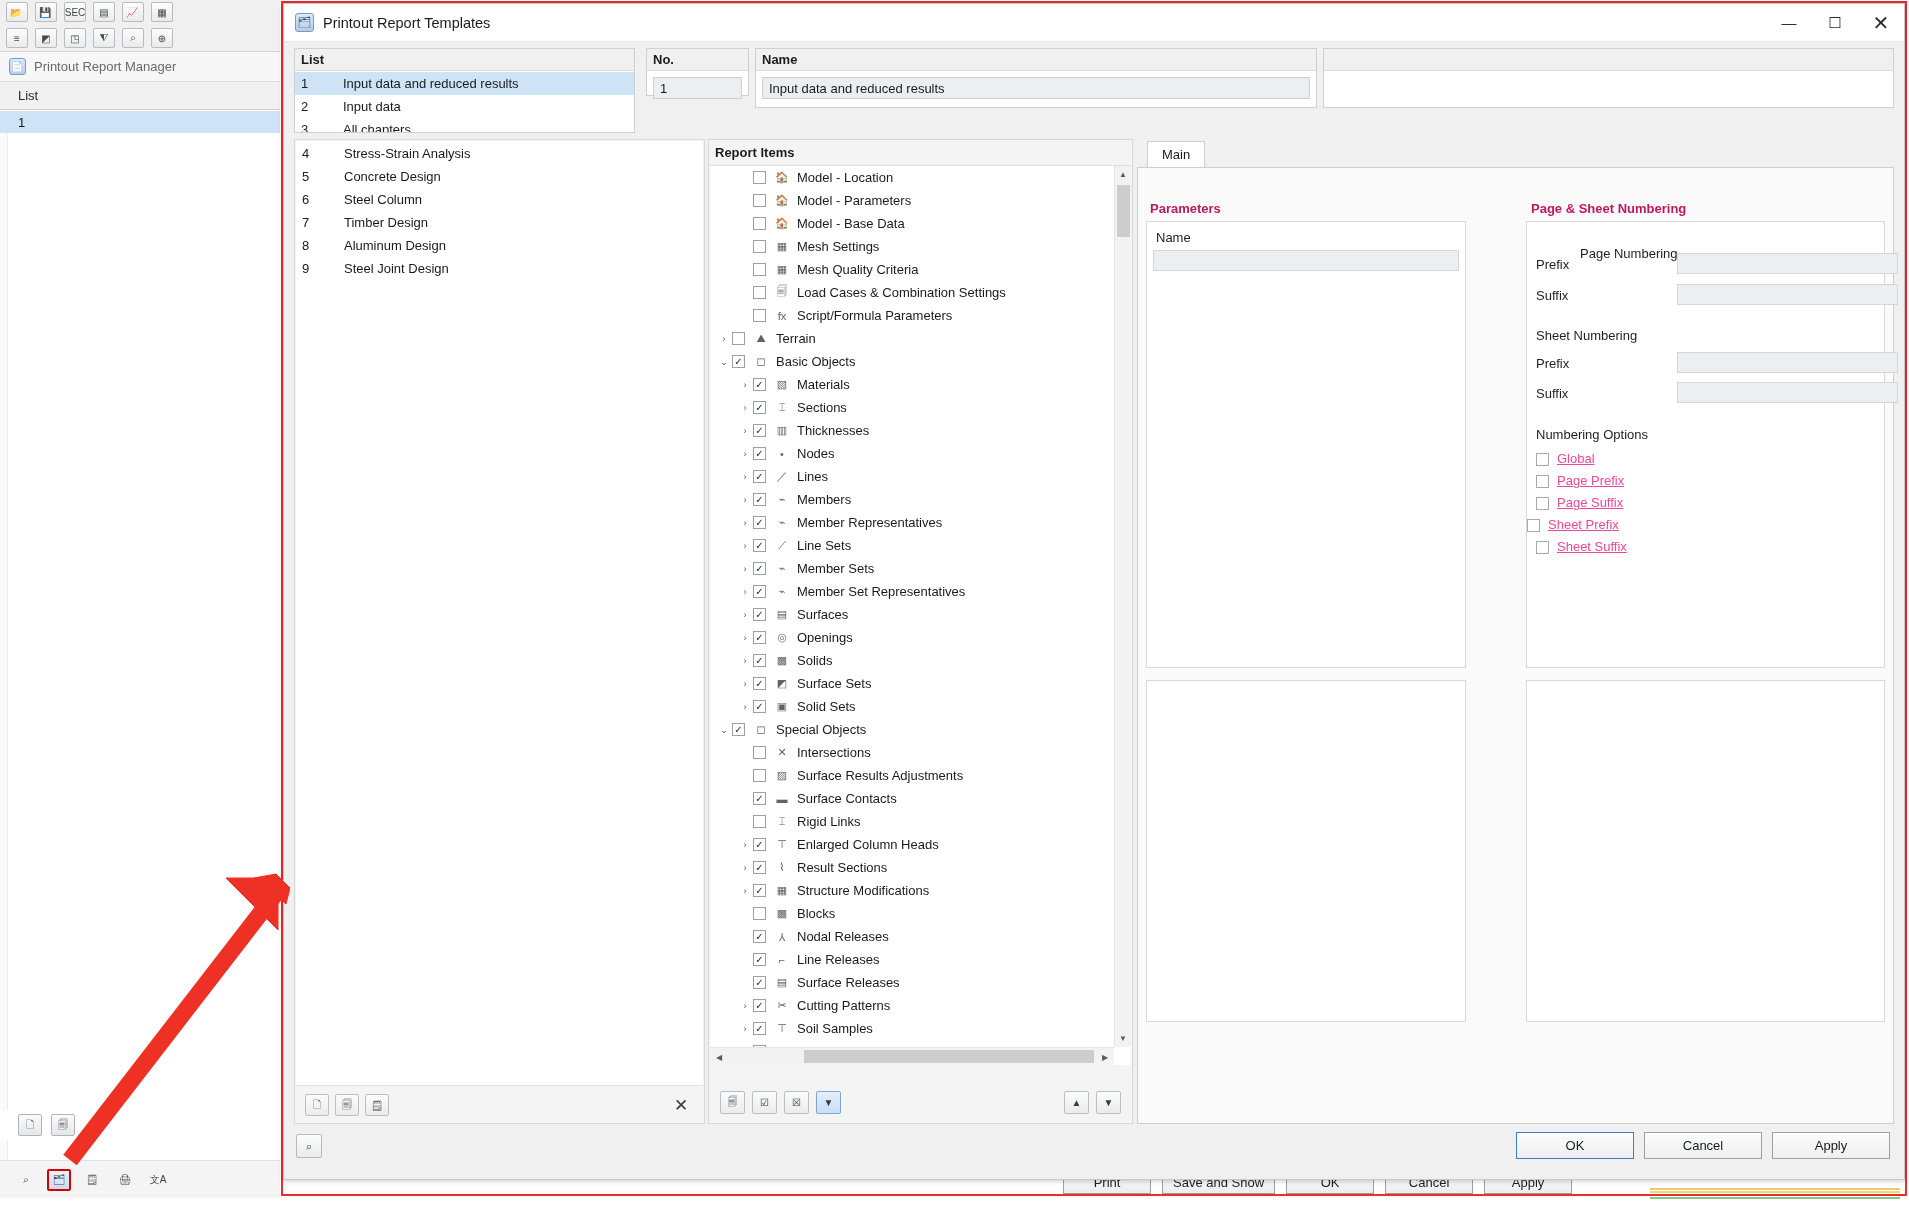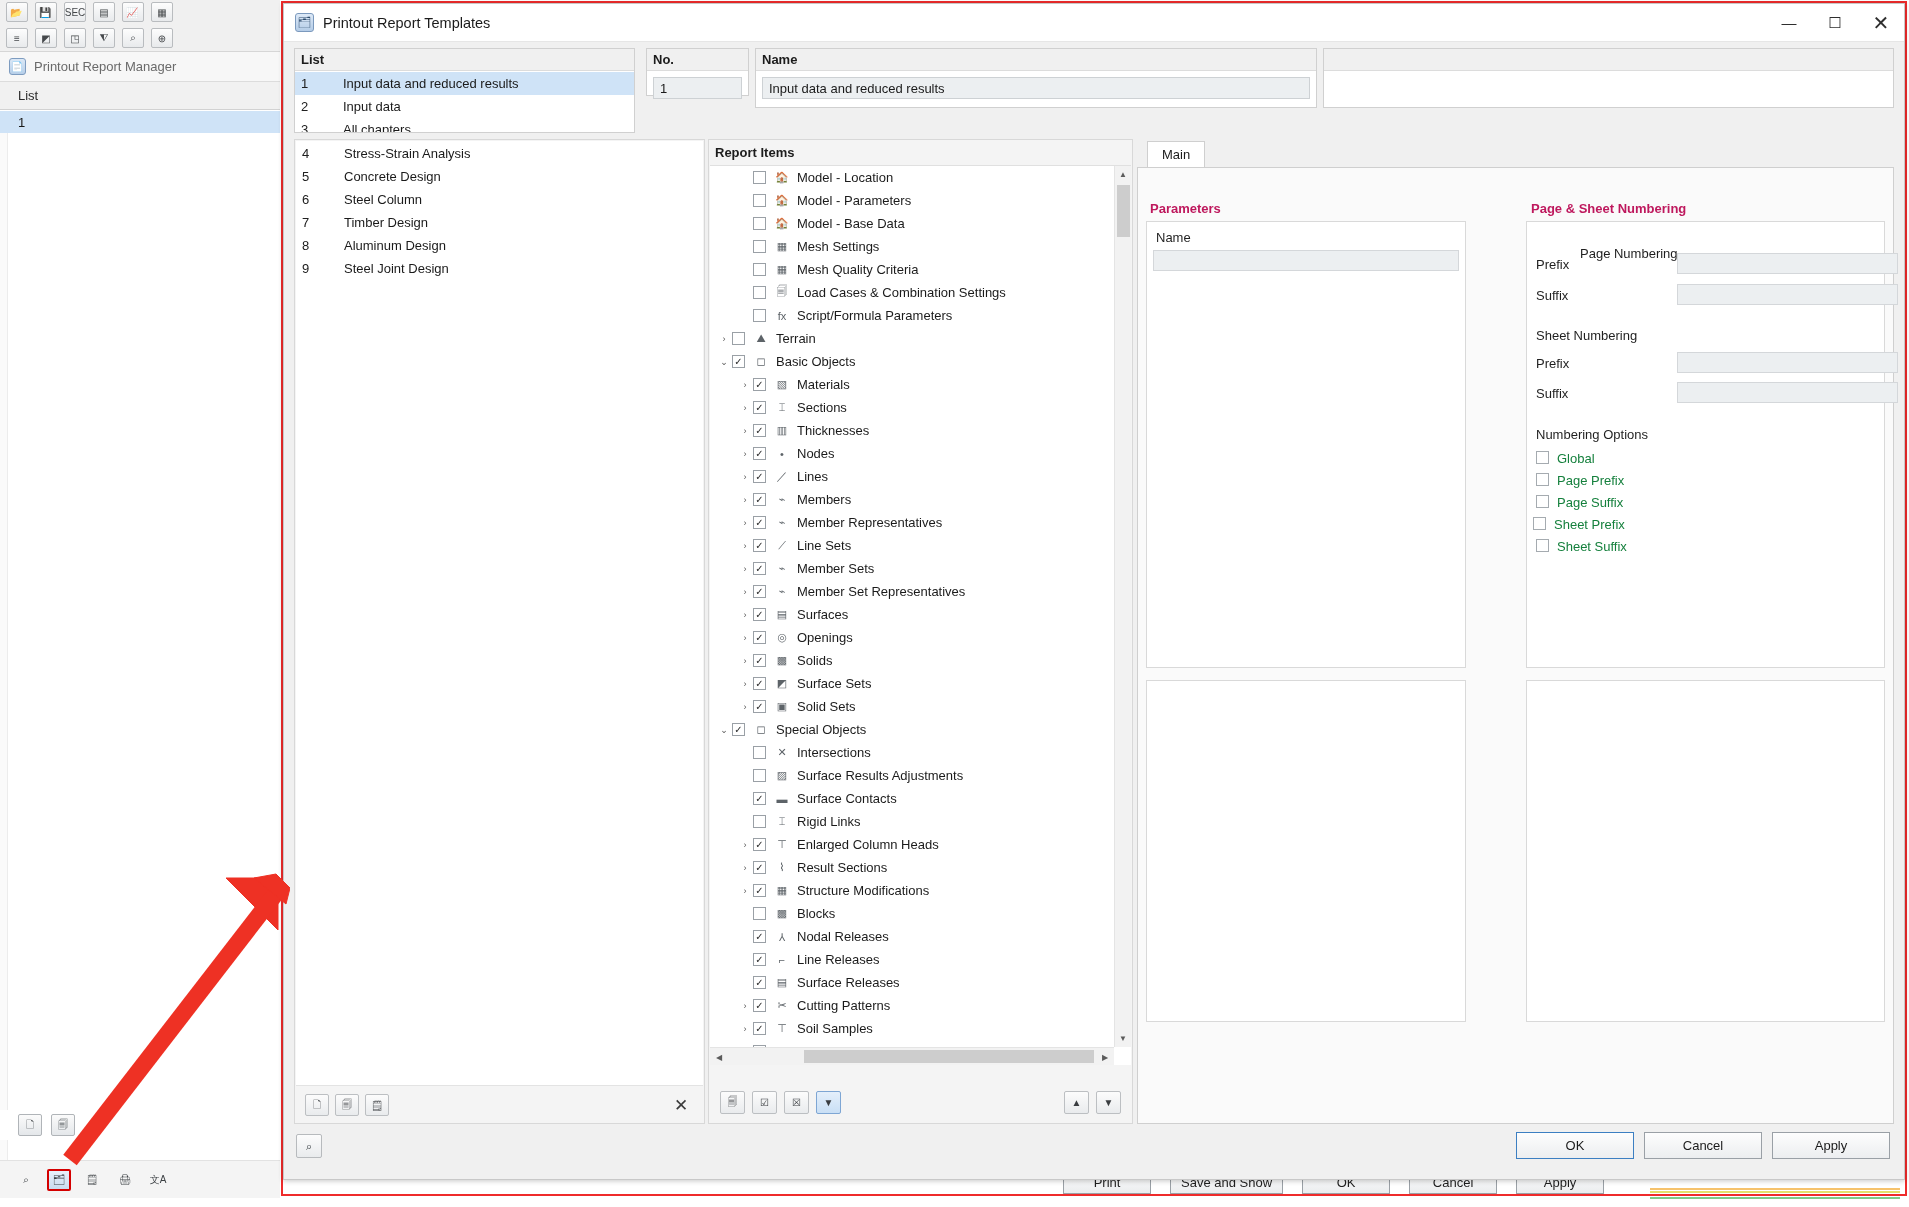--- a/index.html
+++ b/index.html
@@ -73,21 +73,21 @@
     border-radius:2px; display:flex; align-items:center; justify-content:center; font-size:10px; color:#3c4044;
   }
   .sq-ico.sel { border:2px solid #d40000; background:linear-gradient(#e9f1fb,#c9dcf0); }
 
   
   .bg-bottom-strip {
     position:absolute; left:280px; top:1160px; width:1629px; height:47px;
     background:#ffffff;
   }
   .bg-bottom-btns {
-    position:absolute; left:1063px; top:1170px; display:flex; gap:19px;
+    position:absolute; left:1063px; top:1170px; display:flex; gap:11px;
   }
   .bg-btn {
     height:24px; min-width:88px; padding:0 10px;
     border:1px solid #9aa0a6; background:linear-gradient(#fdfdfd,#ebedef);
     font-size:13px; color:#1f1f1f; display:flex; align-items:center; justify-content:center;
   }
   .bg-color-bars { position:absolute; left:1650px; top:1188px; width:250px; height:12px; }
   .bg-color-bars i { display:block; height:2px; margin-bottom:1px; }
 
   
@@ -240,21 +240,21 @@
   .grp {
     position:absolute; background:#ffffff; border:1px solid #d9d9d9;
   }
   .grp-title {
     position:absolute; font-size:13px; font-weight:bold; color:#be185d;
   }
   .fld-label { position:absolute; font-size:13px; color:#1f1f1f; }
   .fld-box {
     position:absolute; height:21px; background:#eceff1; border:1px solid #d4d7da;
   }
-  .chk-row { position:absolute; display:flex; align-items:flex-start; font-size:13px; color:#15803d; }
+  .chk-row { position:absolute; display:flex; align-items:flex-end; font-size:13px; color:#ec4899;text-decoration:underline; }
   .chk-row .cbx2 {
     width:13px; height:13px; border:1px solid #a5abb0; background:#fff; margin-right:8px;
   }
 
   
   .dlg-footer {
     position:absolute; left:0; right:0; bottom:0; height:55px;
   }
   .foot-ico {
     position:absolute; left:12px; top:10px; width:26px; height:24px;
@@ -723,21 +723,21 @@
             <span>Global</span>
           </div>
           <div class="chk-row" style="left:9px; top:251px;">
             <span class="cbx2"></span>
             <span>Page Prefix</span>
           </div>
           <div class="chk-row" style="left:9px; top:273px;">
             <span class="cbx2"></span>
             <span>Page Suffix</span>
           </div>
-          <div class="chk-row" style="left:6px; top:295px;">
+          <div class="chk-row" style="left:0; top:295px;">
             <span class="cbx2"></span>
             <span>Sheet Prefix</span>
           </div>
           <div class="chk-row" style="left:9px; top:317px;">
             <span class="cbx2"></span>
             <span>Sheet Suffix</span>
           </div>
         </div>
         <div class="grp" style="left:388px; top:512px; right:8px; height:342px;"></div>
       </div>

